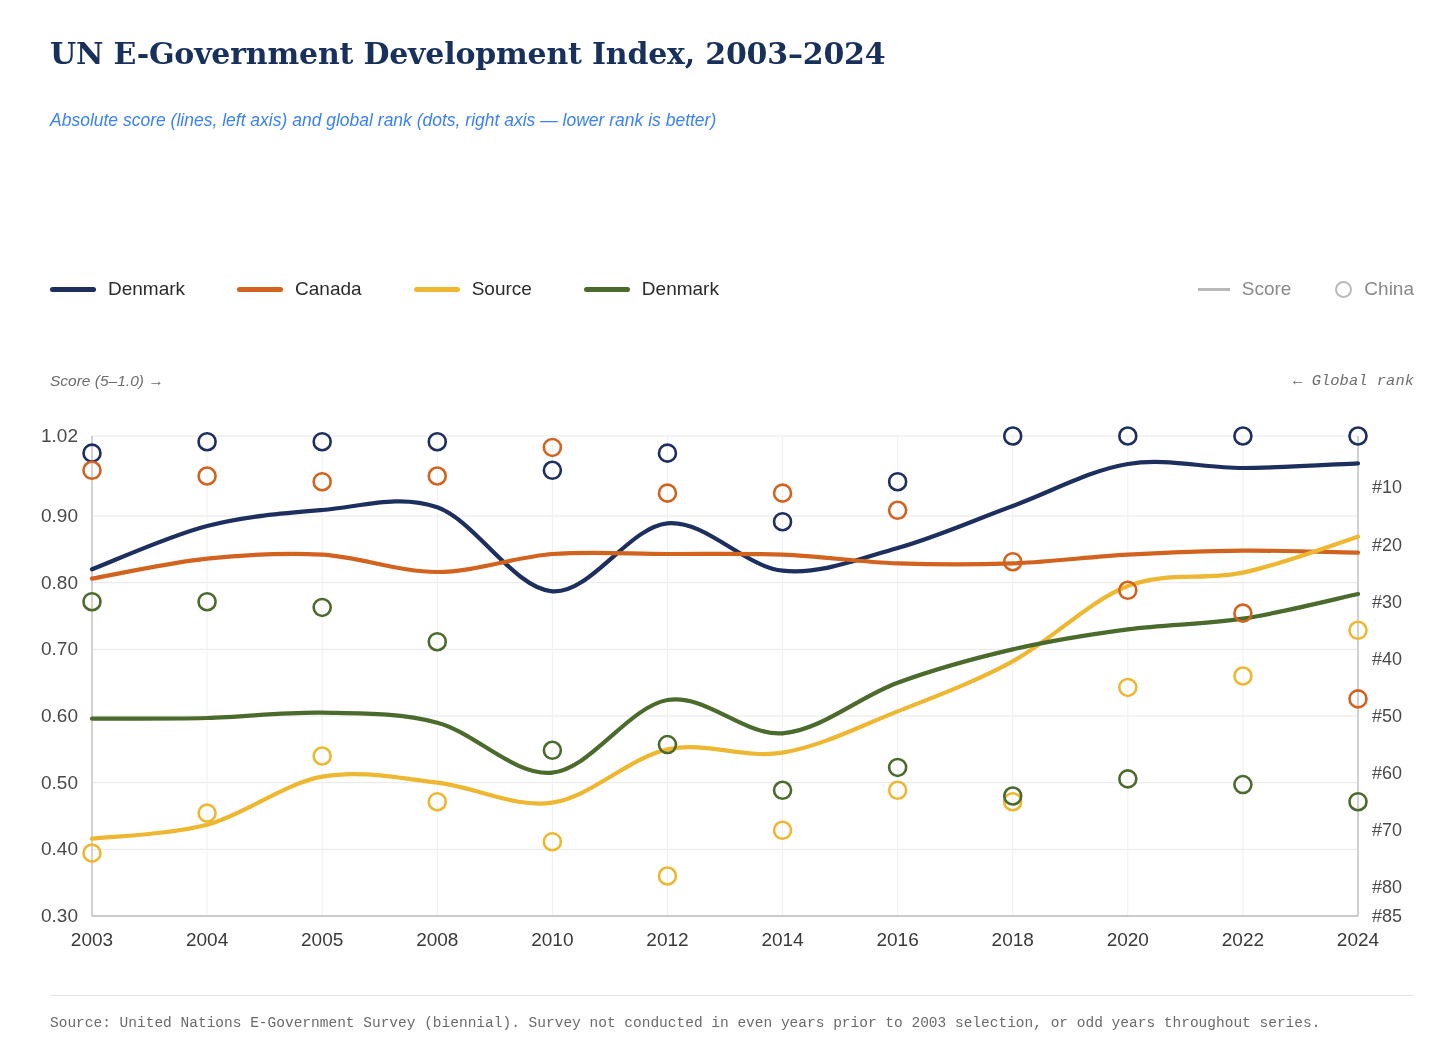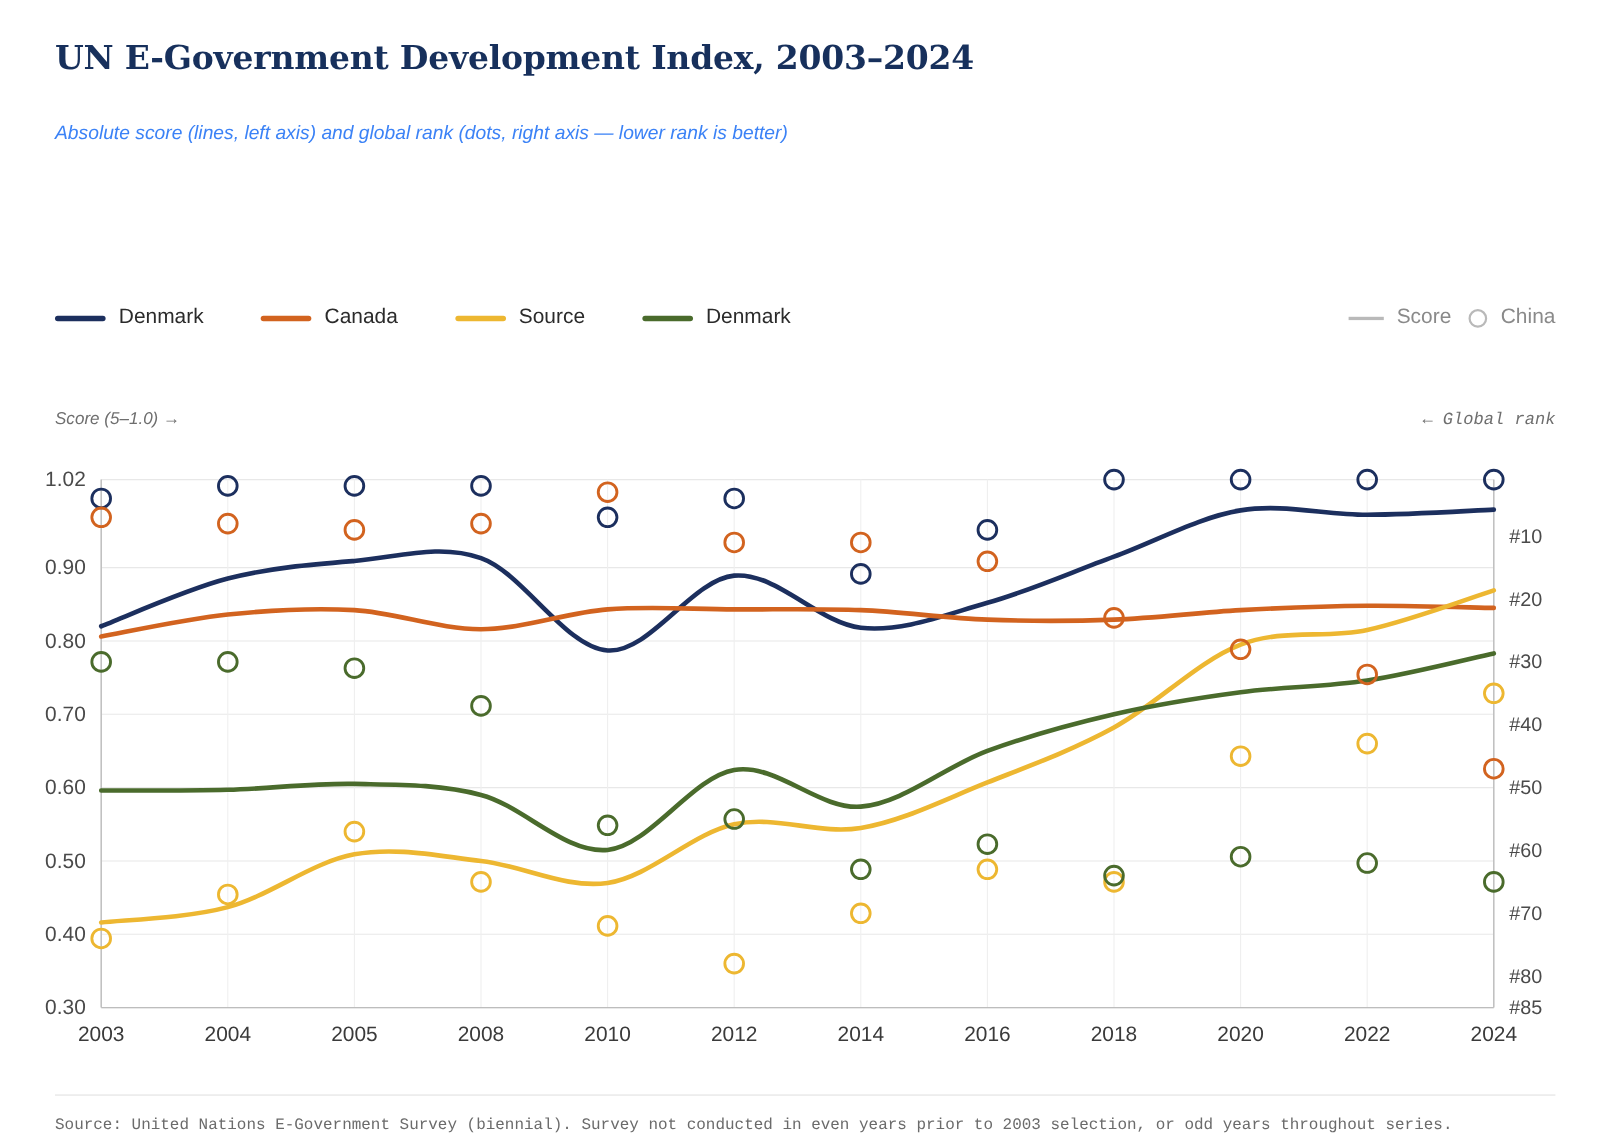--- a/index.html
+++ b/index.html
@@ -61,21 +61,21 @@
   .legend-label {
     font-size: 19px;
     color: #2b2b2b;
   }
   .legend-right {
     position: absolute;
     right: 40px;
     top: 278px;
     display: flex;
     align-items: flex-end;
-    gap: 16px;
+    gap: 44px;
   }
   .legend-right .legend-label {
     color: #8a8a8a;
     font-size: 19px;
   }
   .mini-line {
     width: 32px;
     height: 3px;
     background: #b9b9b9;
     display: block;

